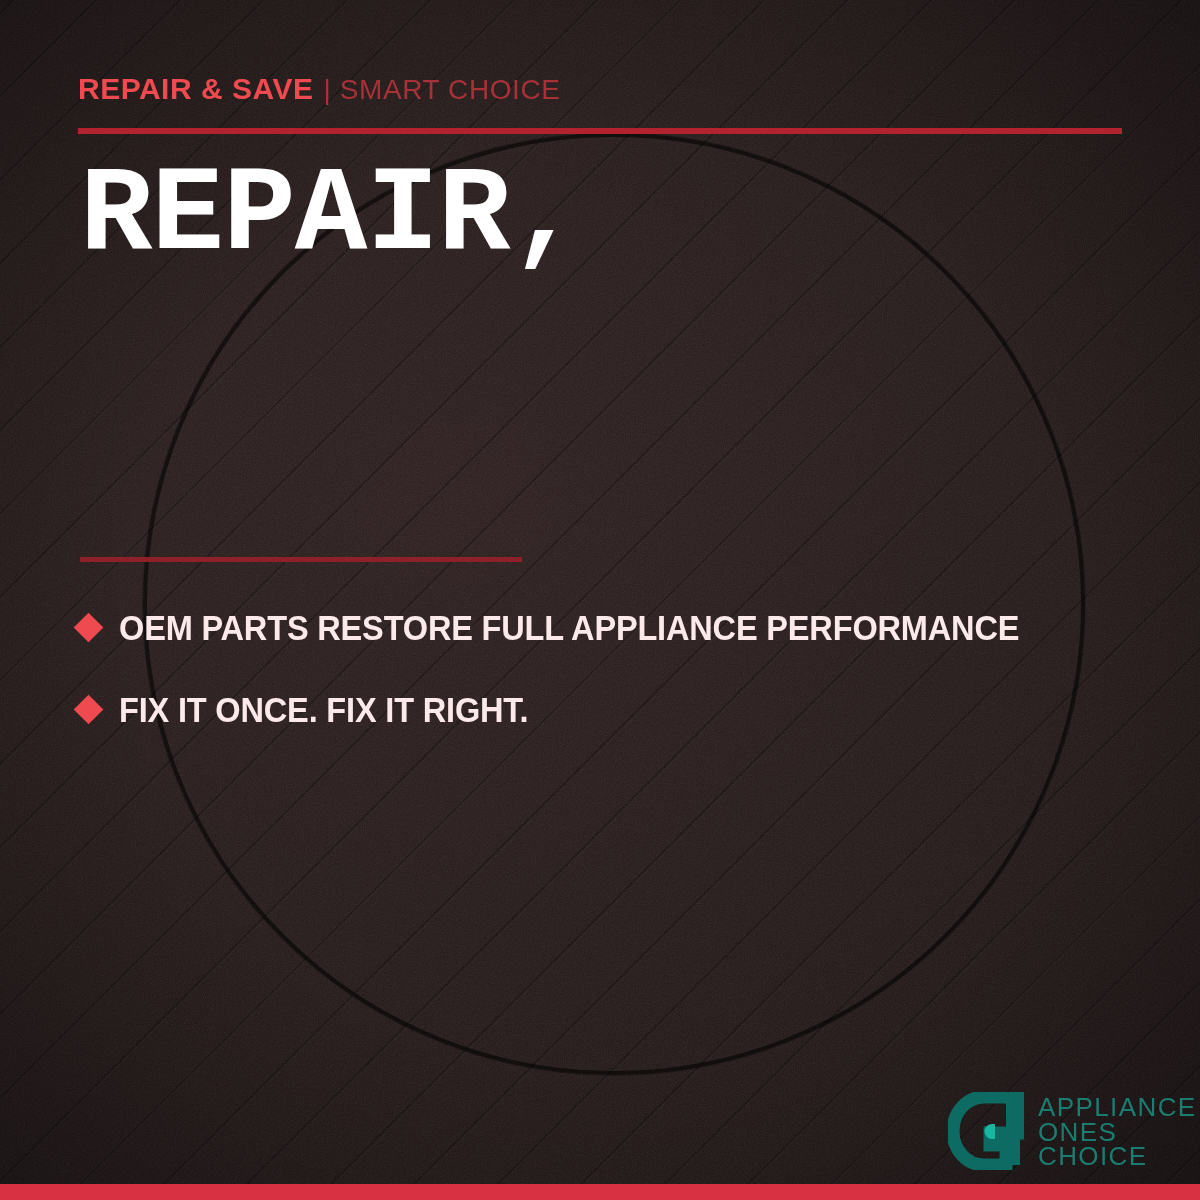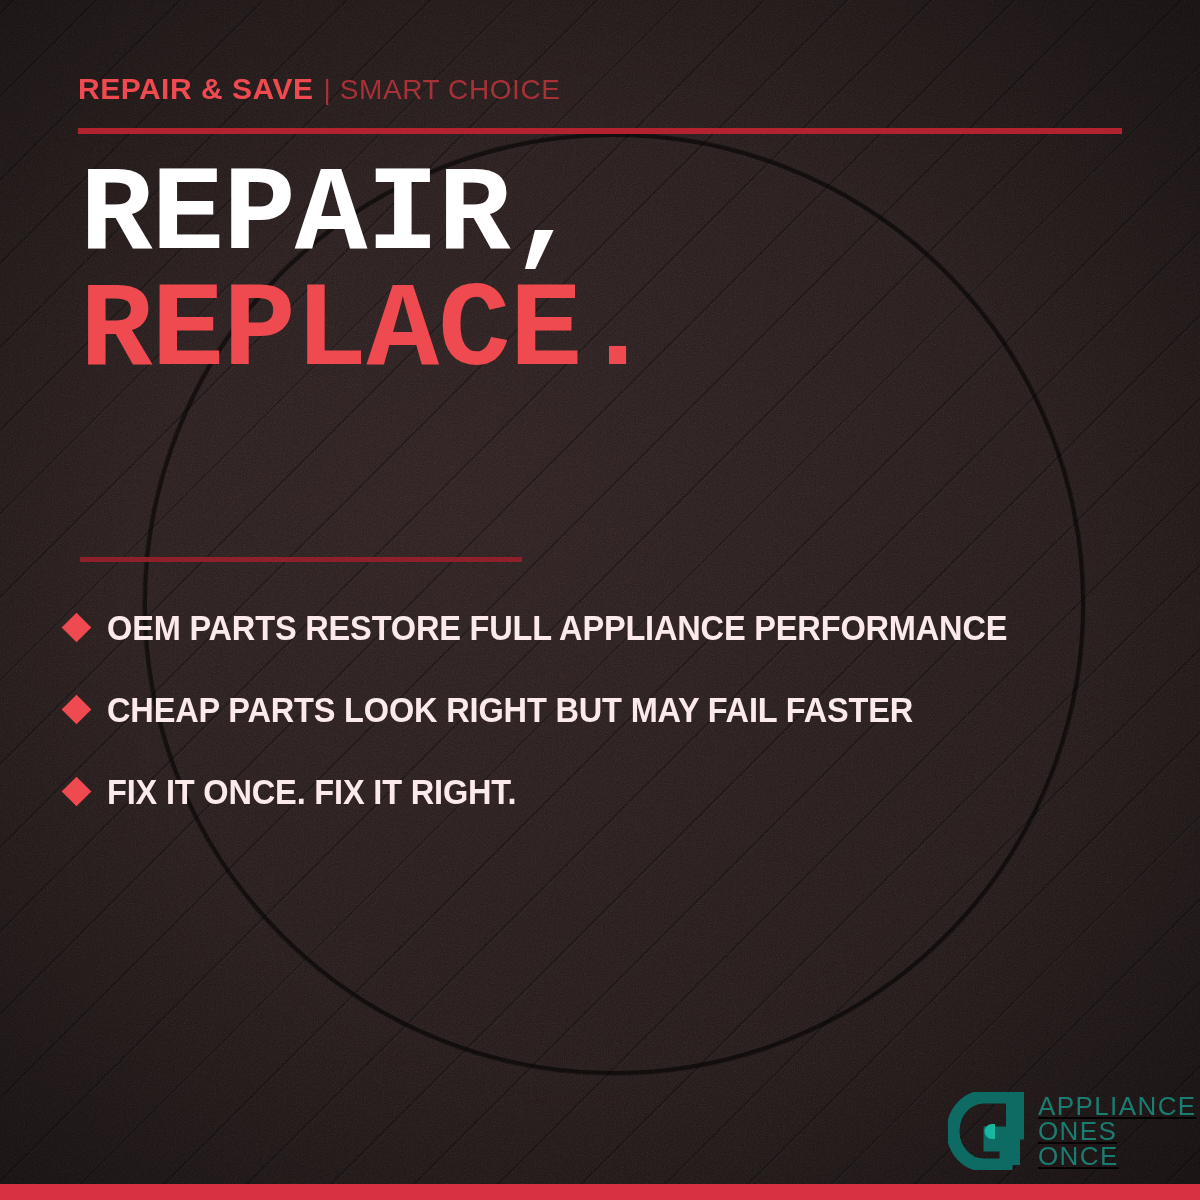--- a/index.html
+++ b/index.html
@@ -117,21 +117,21 @@
     position: absolute;
     left: 80px;
     top: 557px;
     width: 442px;
     height: 5px;
     background: #8e2029;
   }
 
   .bullets {
     position: absolute;
-    left: 66px;
+    left: 78px;
     top: 586px;
     width: 1080px;
   }
   .bullet {
     display: flex;
     align-items: center;
     height: 82px;
   }
   .bullet-marker {
     flex: 0 0 auto;
@@ -152,22 +152,21 @@
     transform-origin: left center;
     white-space: nowrap;
   }
 
   
   .logo {
     position: absolute;
     left: 948px;
     top: 1092px;
     display: flex;
-    align-items: flex-start;
-    text-decoration: underline;
+    align-items: center;
   }
   .logo-mark {
     flex: 0 0 auto;
     width: 76px;
     height: 78px;
     margin-right: 14px;
   }
   .logo-words {
     font-family: "Liberation Sans", sans-serif;
     font-weight: normal;
@@ -212,50 +211,45 @@
   <div class="content">
 
     <div class="eyebrow">
       <span class="eyebrow-main">REPAIR &amp; SAVE</span><span class="eyebrow-sub">| SMART CHOICE</span>
     </div>
 
     <div class="rule-top"></div>
 
     <div class="headline">
       <span class="line">REPAIR,</span>
-      <span class="line accent">REPLACE.</span>
     </div>
 
     <div class="rule-mid"></div>
 
     <div class="bullets">
       <div class="bullet">
         <span class="bullet-marker"></span>
         <span class="bullet-text">OEM PARTS RESTORE FULL APPLIANCE PERFORMANCE</span>
-      </div>
-      <div class="bullet">
-        <span class="bullet-marker"></span>
-        <span class="bullet-text">CHEAP PARTS LOOK RIGHT BUT MAY FAIL FASTER</span>
       </div>
       <div class="bullet">
         <span class="bullet-marker"></span>
         <span class="bullet-text">FIX IT ONCE. FIX IT RIGHT.</span>
       </div>
     </div>
 
     <div class="logo">
       <svg class="logo-mark" viewBox="0 0 76 78">
         <path d="M72 5 V73 H58 V5 Z" fill="#0e6b63"></path>
         <path d="M72 5 H36 A31 34 0 0 0 36 73 H58 V53 H42 V41 H72 Z" fill="none" stroke="#0e6b63" stroke-width="13"></path>
         <path d="M44 32 A7.5 7.5 0 0 0 44 47 Z" fill="#18b8a0"></path>
         <rect x="44" y="32" width="3" height="15" fill="#18b8a0"></rect>
       </svg>
       <div class="logo-words">
         <span>APPLIANCE</span>
         <span>ONES</span>
-        <span>ONCE</span>
+        <span>CHOICE</span>
       </div>
     </div>
 
     <div class="bottom-bar"></div>
 
   </div>
 </div>
 
 </body></html>

